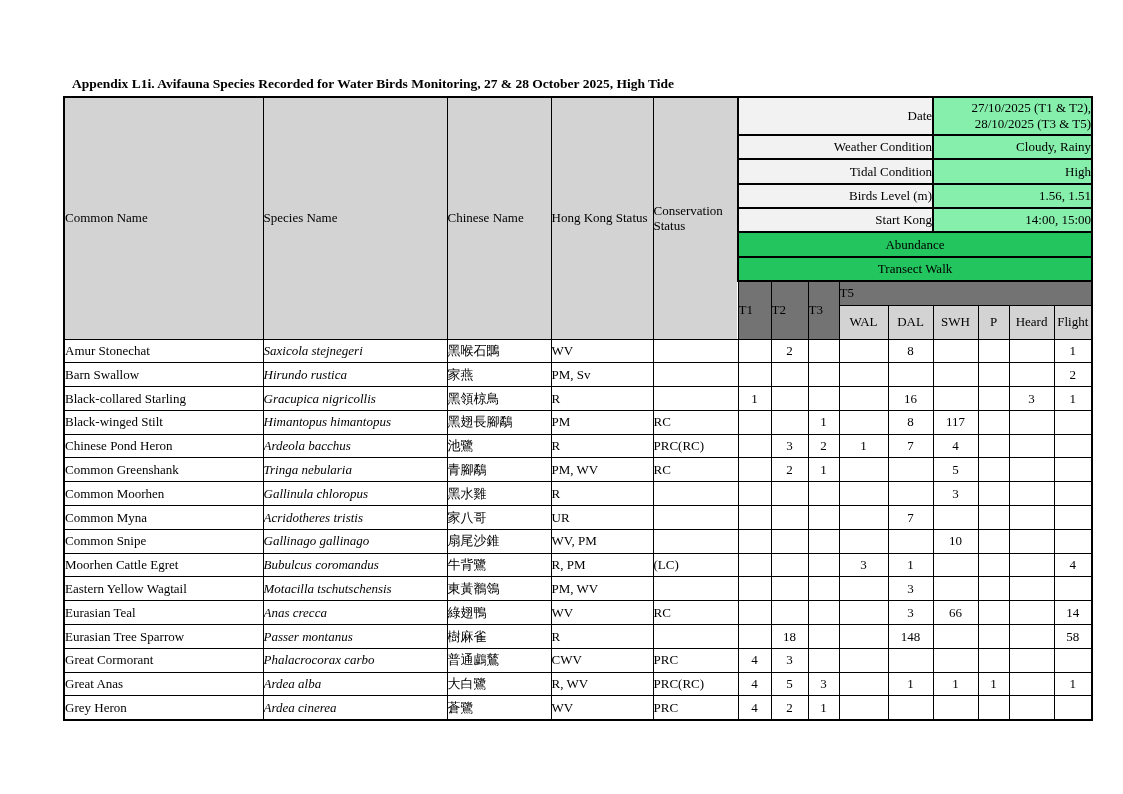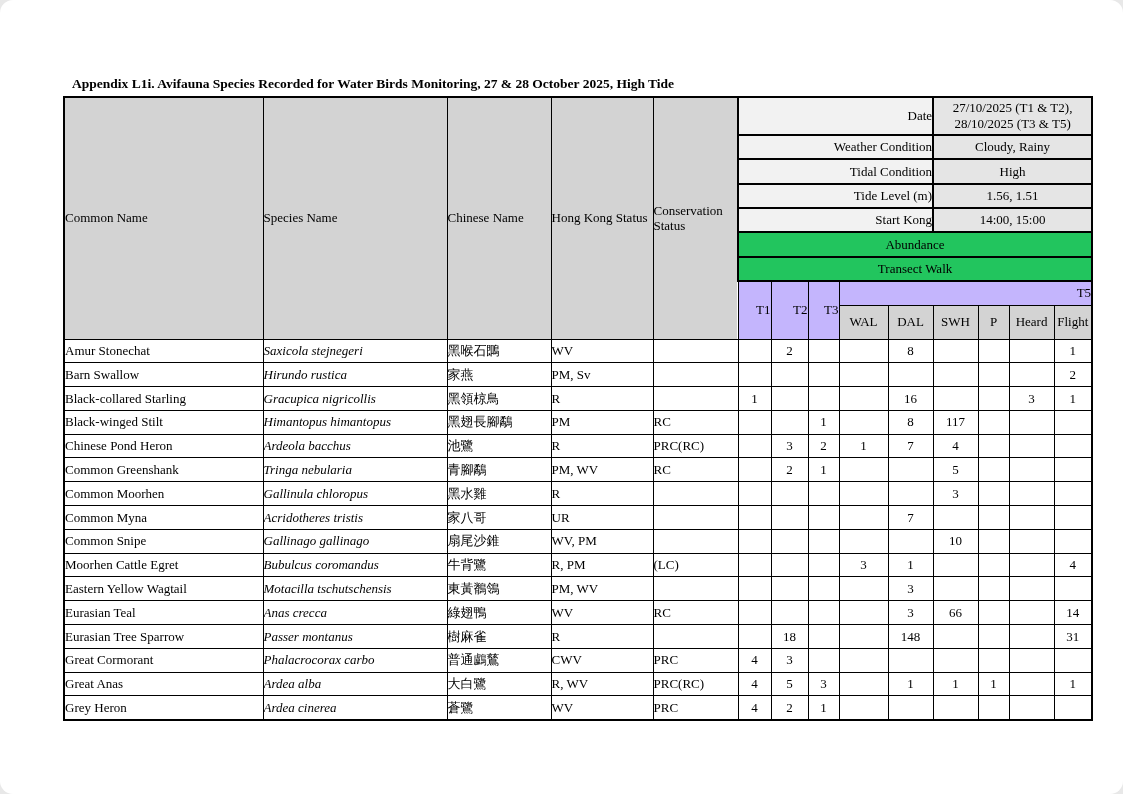--- a/index.html
+++ b/index.html
@@ -1,21 +1,20 @@
 <!DOCTYPE html>
 <html><head>
 <meta charset="utf-8">
 <style>
   html,body { margin:0; padding:0; background:#e8e8e8; }
   .page {
     position:relative; width:1123px; height:794px; margin:0 auto;
     background:#ffffff; color:#000;
     font-family:"Liberation Serif", serif;
     overflow:hidden;
-    border-radius:13px;
   }
   .doc-title {
     position:absolute; left:72px; top:76px;
     font-size:13.5px; font-weight:bold; white-space:nowrap;
   }
   table.main {
     position:absolute; left:63px; top:96px; width:1028px;
     border-collapse:collapse; table-layout:fixed;
     font-size:13px; border:2px solid #000;
   }
@@ -34,30 +33,30 @@
 
   .colhead {
     background:#d3d3d3; text-align:left; vertical-align:middle;
     padding:0 4px;
   }
   .info-label {
     background:#f2f2f2; text-align:right; vertical-align:middle;
     border-width:2px !important;
   }
   .info-value {
-    background:#e5e5e5; text-align:center; vertical-align:middle;
+    background:#86efac; text-align:right; vertical-align:middle;
     border-width:2px !important;
   }
   .band {
     background:#22c55e; text-align:center; vertical-align:middle;
     border-width:2px !important;
     margin-top:34px;
   }
   .tcol {
-    background:#c4b5fd; text-align:right; vertical-align:middle;
+    background:#737373; text-align:left; vertical-align:middle;
   }
   .subcol {
     background:#d3d3d3; text-align:center; vertical-align:middle;
     padding:0 2px; word-break:break-all; line-height:1.15;
   }
   .cell-text    { text-align:left; padding:0 4px; vertical-align:middle; }
   .cell-species { font-style:italic; }
   .cell-num     { text-align:center; vertical-align:middle; }
 
   .page-number {
@@ -101,21 +100,21 @@
       </tr>
       <tr class="r-info">
         <td class="info-label" colspan="5">Weather Condition</td>
         <td class="info-value" colspan="4">Cloudy, Rainy</td>
       </tr>
       <tr class="r-tidal">
         <td class="info-label" colspan="5">Tidal Condition</td>
         <td class="info-value" colspan="4">High</td>
       </tr>
       <tr class="r-info">
-        <td class="info-label" colspan="5">Tide Level (m)</td>
+        <td class="info-label" colspan="5">Birds Level (m)</td>
         <td class="info-value" colspan="4">1.56, 1.51</td>
       </tr>
       <tr class="r-info">
         <td class="info-label" colspan="5">Start Kong</td>
         <td class="info-value" colspan="4">14:00, 15:00</td>
       </tr>
       <tr class="r-abund">
         <td class="band" colspan="9">Abundance</td>
       </tr>
       <tr class="r-band">
@@ -336,21 +335,21 @@
           <td class="cell-text">R</td>
           <td class="cell-text"></td>
           <td class="cell-num"></td>
           <td class="cell-num">18</td>
           <td class="cell-num"></td>
           <td class="cell-num"></td>
           <td class="cell-num">148</td>
           <td class="cell-num"></td>
           <td class="cell-num"></td>
           <td class="cell-num"></td>
-          <td class="cell-num">31</td>
+          <td class="cell-num">58</td>
         </tr>
         <tr>
           <td class="cell-text">Great Cormorant</td>
           <td class="cell-text cell-species">Phalacrocorax carbo</td>
           <td class="cell-text">普通鸕鶿</td>
           <td class="cell-text">CWV</td>
           <td class="cell-text">PRC</td>
           <td class="cell-num">4</td>
           <td class="cell-num">3</td>
           <td class="cell-num"></td>

